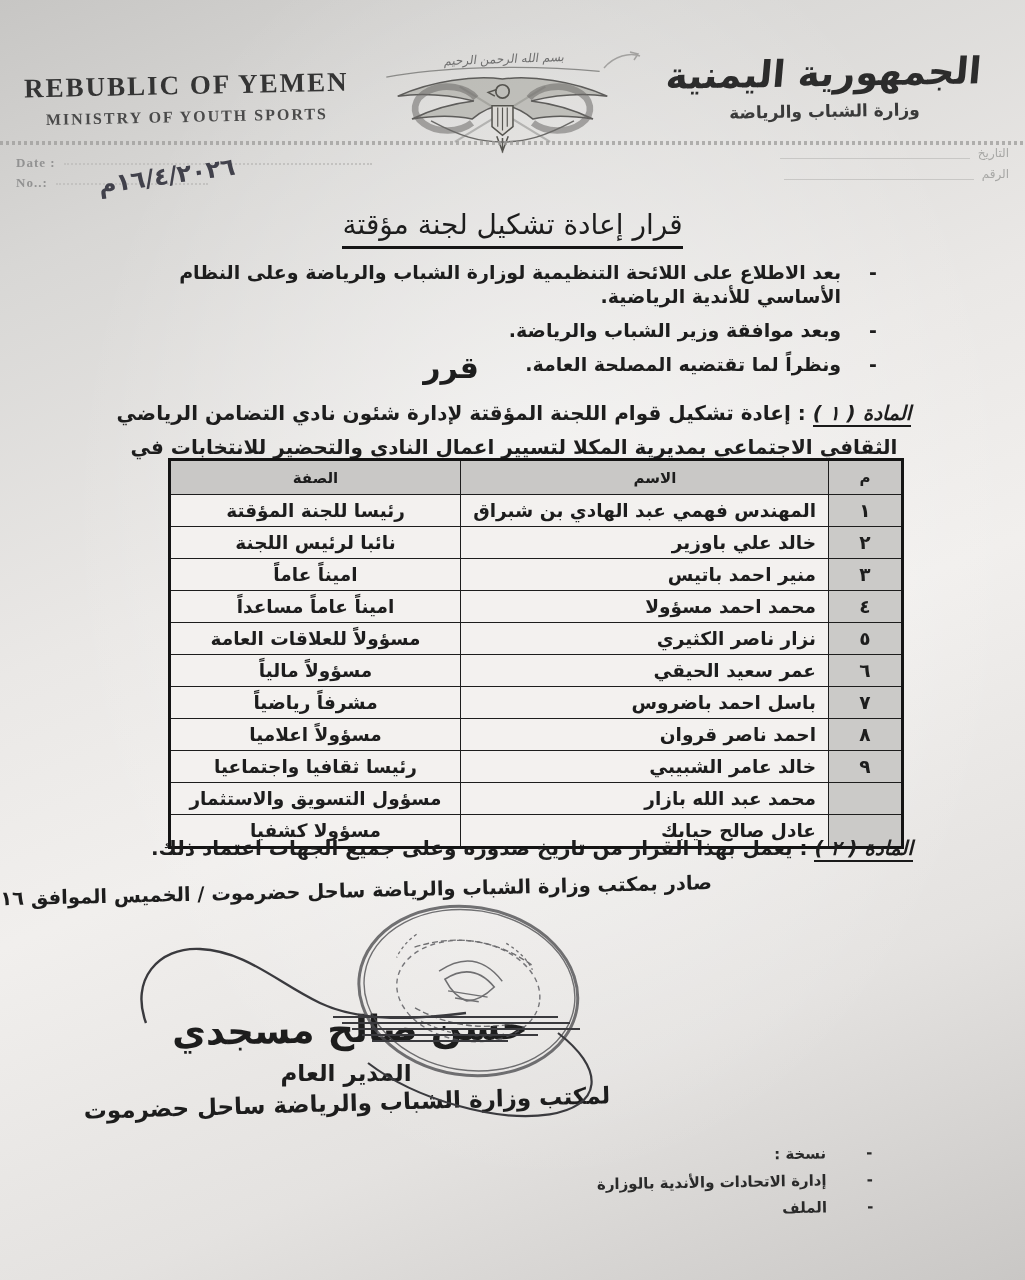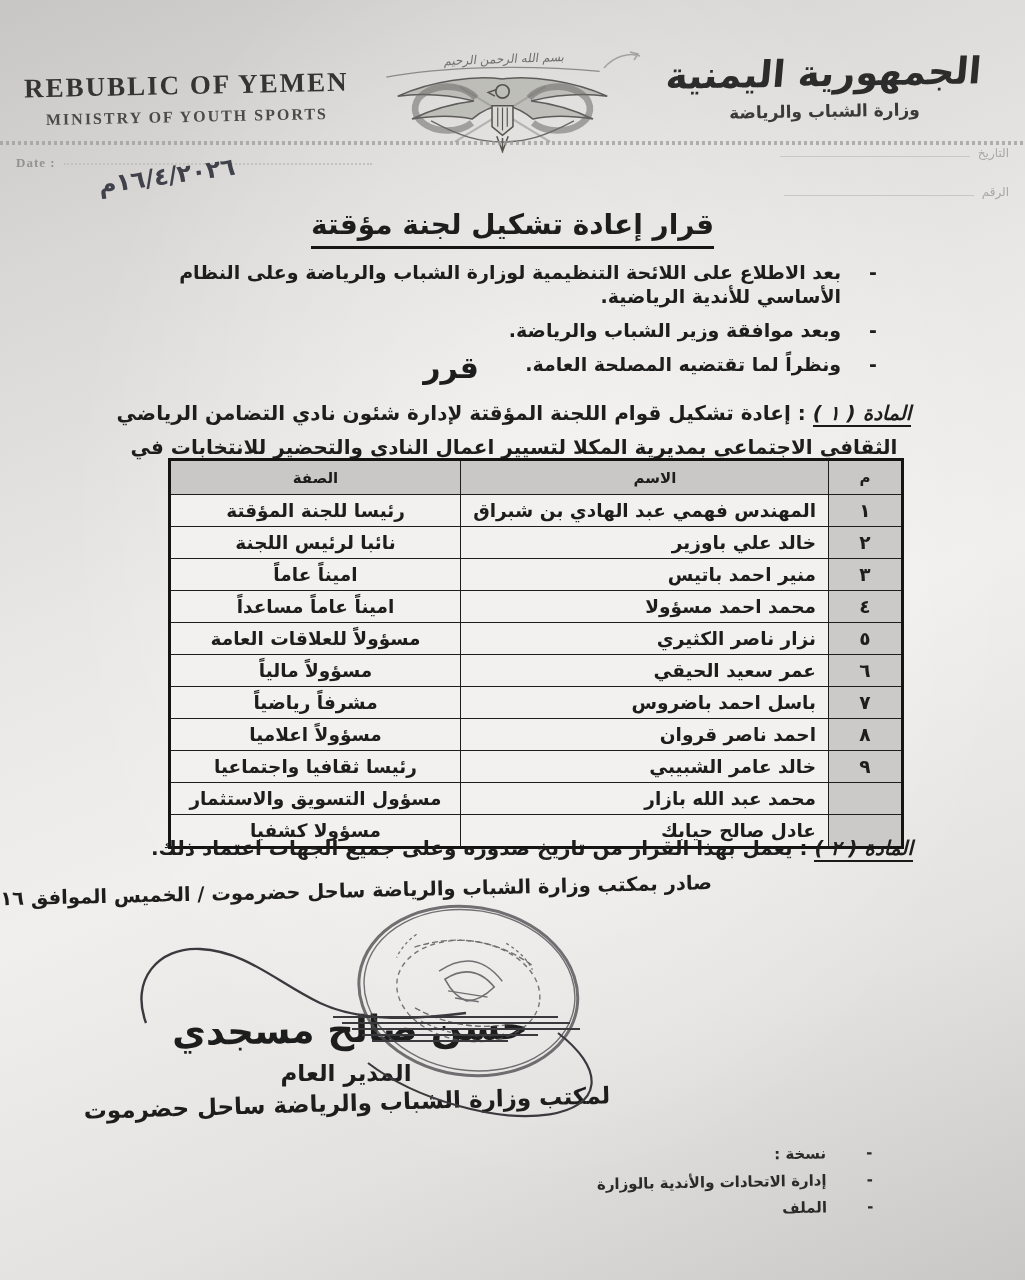--- a/index.html
+++ b/index.html
@@ -25,27 +25,27 @@
   .emblem{left:375px;top:60px;}
   .pen-mark{left:600px;top:46px;}
   
   .sep{left:0;top:141px;width:1025px;height:4px;
     background:repeating-linear-gradient(90deg,#9d9c9a 0 3px,rgba(0,0,0,0) 3px 6px);opacity:.75;}
   .date-en{left:16px;top:155px;font-family:"Liberation Serif","DejaVu Serif",serif;
     font-size:13px;font-weight:bold;color:#929292;letter-spacing:1px;}
   .date-en .row{margin-bottom:4px;}
   .dotline{display:inline-block;border-bottom:2px dotted #c3c2c0;vertical-align:middle;margin-left:8px;}
   .date-ar{right:16px;top:146px;direction:rtl;font-size:12px;color:#a8a8a6;}
-  .date-ar .row{display:flex;align-items:flex-start;gap:8px;margin-bottom:25px;}
+  .date-ar .row{display:flex;align-items:center;gap:8px;margin-bottom:7px;}
   .solidline{display:inline-block;border-bottom:1.5px solid #c8c7c5;width:190px;height:10px;}
   .hand-date{left:98px;top:162px;direction:rtl;font-size:24px;font-weight:bold;color:#41414b;
     transform:rotate(-8deg);letter-spacing:1px;}
   
   .doc-title{left:0;top:208px;width:1025px;text-align:center;direction:rtl;}
-  .doc-title span{display:inline-block;font-size:28px;font-weight:bold;
+  .doc-title span{display:inline-block;font-size:28px;font-weight:normal;
     border-bottom:3px solid #161616;padding-bottom:5px;}
   .preamble{right:148px;top:260px;width:745px;direction:rtl;font-size:19px;font-weight:bold;line-height:24px;}
   .preamble .item{display:flex;gap:28px;margin-bottom:10px;}
   .qarrar{left:0;top:350px;width:902px;text-align:center;font-size:30px;font-weight:bold;direction:rtl;}
   .article1{right:110px;top:396px;width:802px;direction:rtl;text-align:center;
     font-size:20px;font-weight:bold;line-height:34px;}
   .ulabel{border-bottom:2.5px solid #1a1a1a;padding-bottom:0;font-style:italic;}
   
   table.committee{position:absolute;left:168px;top:458px;width:681px;border-collapse:collapse;
     direction:rtl;table-layout:fixed;border:3px solid #141414;}
@@ -109,20 +109,21 @@
 
   <div class="abs ar-head">
     <div class="t1">الجمهورية اليمنية</div>
     <div class="t2">وزارة الشباب والرياضة</div>
   </div>
 
   <div class="abs sep"></div>
 
   <div class="abs date-en">
     <div class="row"><span>Date :</span><span class="dotline" style="width:308px"></span></div>
+    <div class="row"><span>No..:</span><span class="dotline" style="width:152px"></span></div>
   </div>
   <div class="abs date-ar">
     <div class="row">
         <span>التاريخ</span>
         <span class="solidline"></span>
       </div>
     <div class="row">
         <span>الرقم</span>
         <span class="solidline"></span>
       </div>

